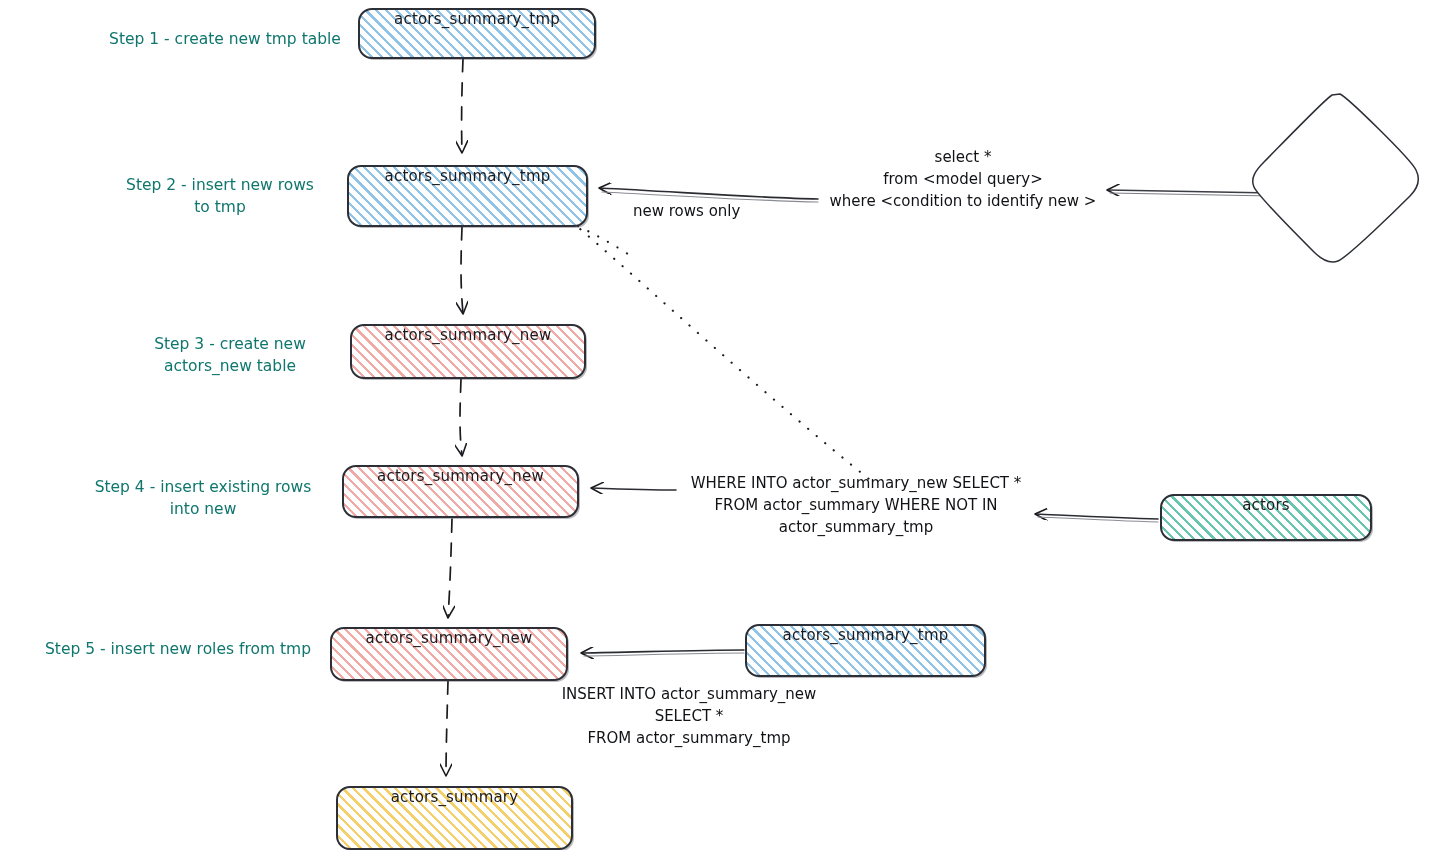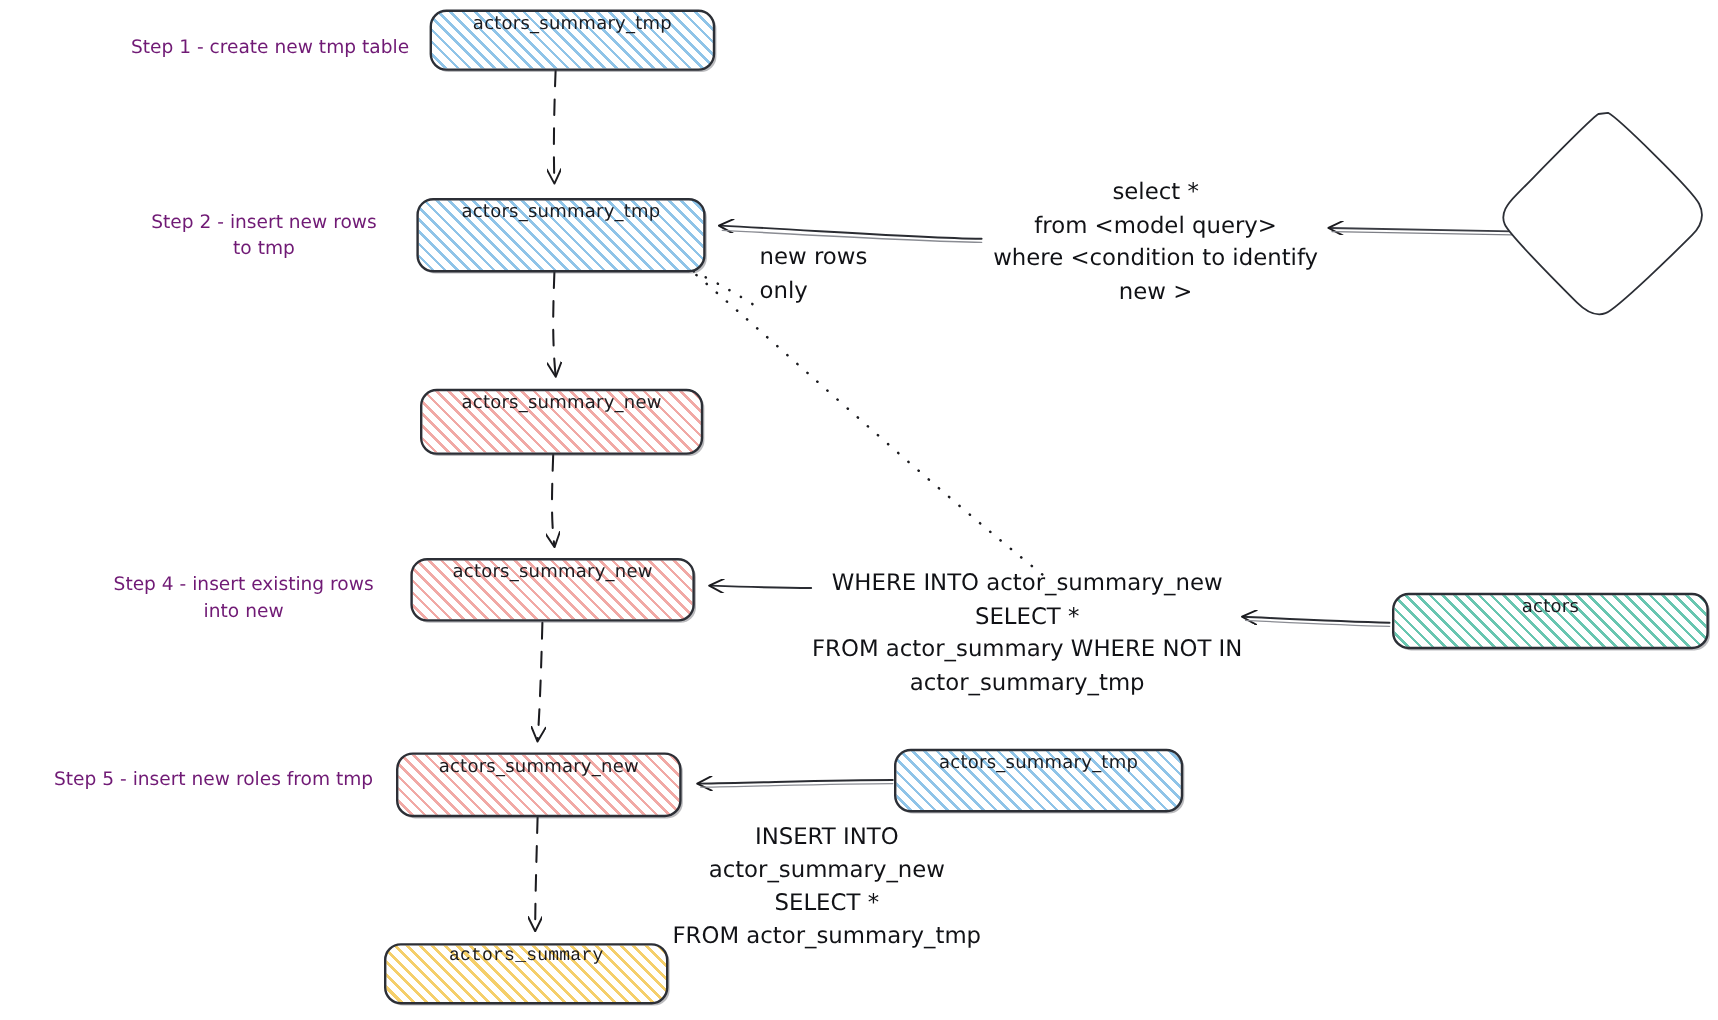--- a/index.html
+++ b/index.html
@@ -76,30 +76,30 @@
     background-color: #ffffff;
     background-image: repeating-linear-gradient(
       45deg,
       #f5cf6a 0px, #f5cf6a 2.4px,
       #ffffff 2.4px, #ffffff 7.4px
     );
     box-shadow: 2px 2px 0 -1px rgba(60,60,70,0.35);
   }
   .steplabel {
     position: absolute;
-    color: #701a75;
+    color: #0f766e;
     font-size: 15.5px;
     line-height: 1.45;
     text-align: center;
     white-space: pre-line;
   }
   .edgetext {
     position: absolute;
     color: #111216;
-    font-size: 19px;
+    font-size: 15px;
     line-height: 1.45;
     text-align: center;
     white-space: pre-line;
   }
   .diamond-wrap {
     position: absolute;
   }
   .diamond-label {
     position: absolute;
     width: 100%;
@@ -172,20 +172,22 @@
       <path d="M1340,94 C1348,98 1410,158 1416,170 C1421,180 1418,188 1410,196
                C1398,208 1348,257 1338,261 C1330,264 1322,260 1314,252
                C1300,238 1258,196 1254,187 C1250,178 1256,170 1264,162
                C1278,148 1324,100 1332,95 Z" fill="#ffffff" stroke="#2c2f36" stroke-width="1.5" stroke-linejoin="round"></path>
     </g>
   </svg>
 
   <div class="steplabel" style="left:100px; top:28px; width:250px;">Step 1 - create new tmp table</div>
   <div class="steplabel" style="left:108px; top:174px; width:224px;">Step 2 - insert new rows
 to tmp</div>
+  <div class="steplabel" style="left:130px; top:333px; width:200px;">Step 3 - create new
+actors_new table</div>
   <div class="steplabel" style="left:80px; top:476px; width:246px;">Step 4 - insert existing rows
 into new</div>
   <div class="steplabel" style="left:38px; top:638px; width:280px;">Step 5 - insert new roles from tmp</div>
 
   <div class="node hatch-blue" style="left:358px; top:8px; width:238px; height:51px;">
     <span class="nlabel">actors_summary_tmp</span>
   </div>
 
   <div class="node hatch-blue" style="left:347px; top:165px; width:241px; height:62px;">
     <span class="nlabel">actors_summary_tmp</span>
@@ -196,25 +198,25 @@
   </div>
 
   <div class="node hatch-red" style="left:342px; top:465px; width:237px; height:53px;">
     <span class="nlabel">actors_summary_new</span>
   </div>
 
   <div class="node hatch-red" style="left:330px; top:627px; width:238px; height:54px;">
     <span class="nlabel">actors_summary_new</span>
   </div>
 
-  <div class="node hatch-yellow" style="left:320px; top:786px; width:237px; height:51px;font-family:Liberation Mono, monospace;">
+  <div class="node hatch-yellow" style="left:336px; top:786px; width:237px; height:64px;">
     <span class="nlabel">actors_summary</span>
   </div>
 
-  <div class="node hatch-green" style="left:1160px; top:494px; width:264px; height:47px;">
+  <div class="node hatch-green" style="left:1160px; top:494px; width:212px; height:47px;">
     <span class="nlabel">actors</span>
   </div>
 
   <div class="node hatch-blue" style="left:745px; top:624px; width:241px; height:53px;">
     <span class="nlabel">actors_summary_tmp</span>
   </div>
 
 
   <div class="edgetext" style="left:633px; top:201px; width:130px; text-align:left;">new rows only</div>
 

